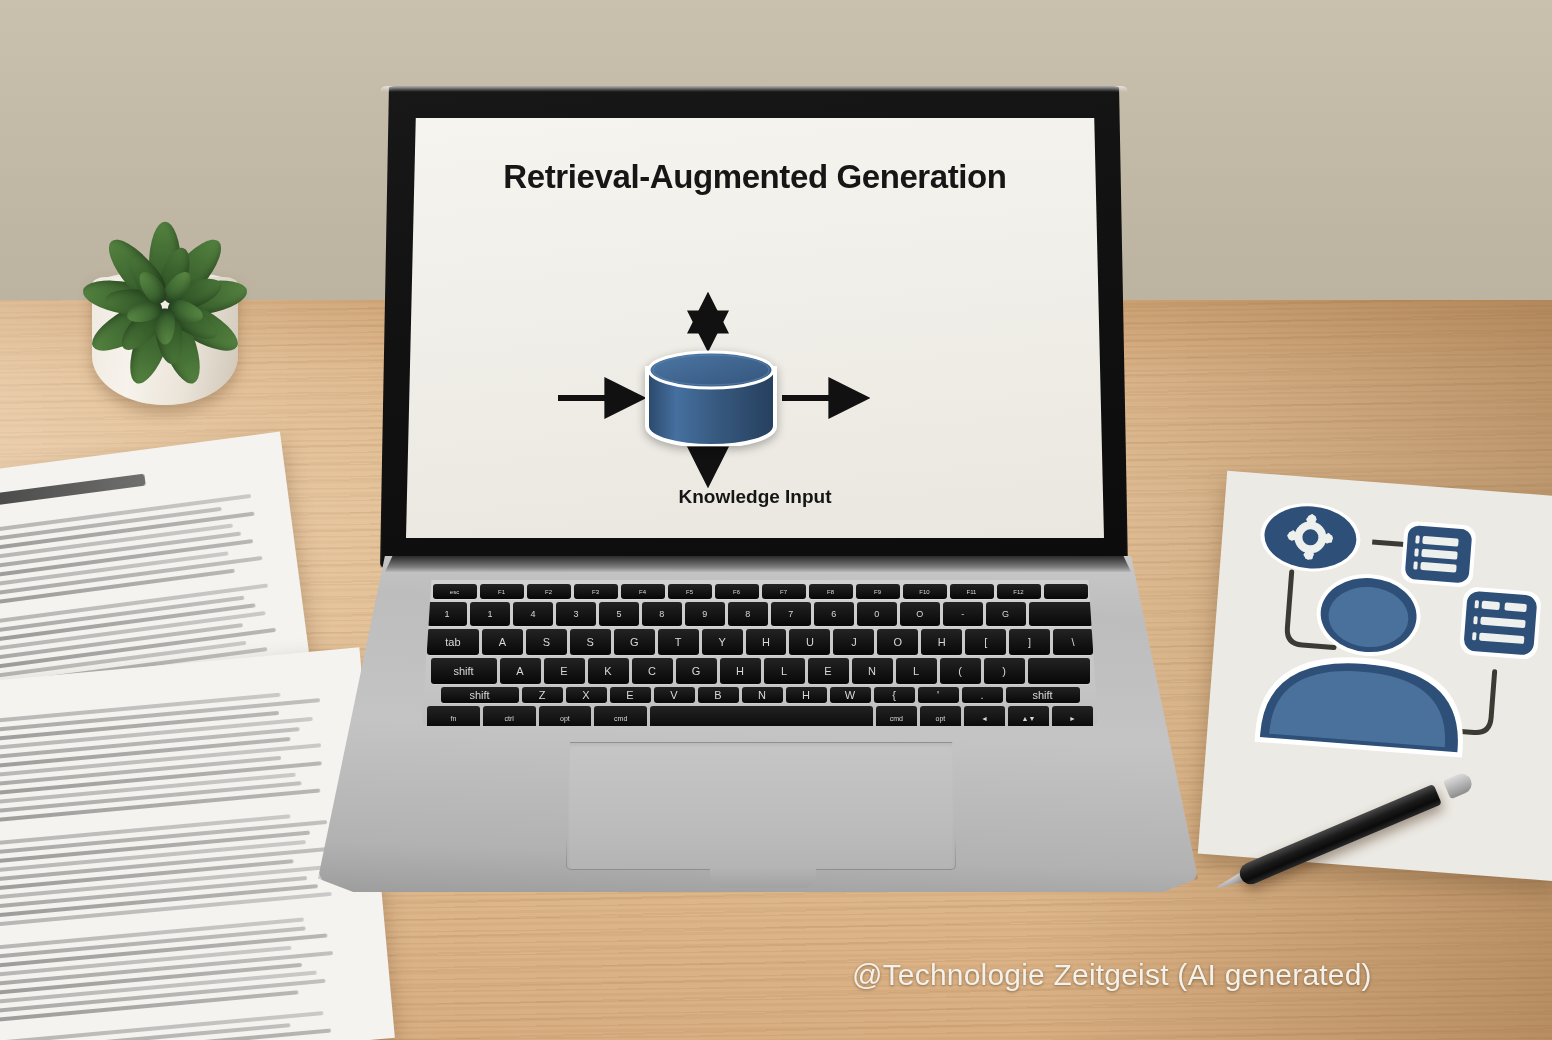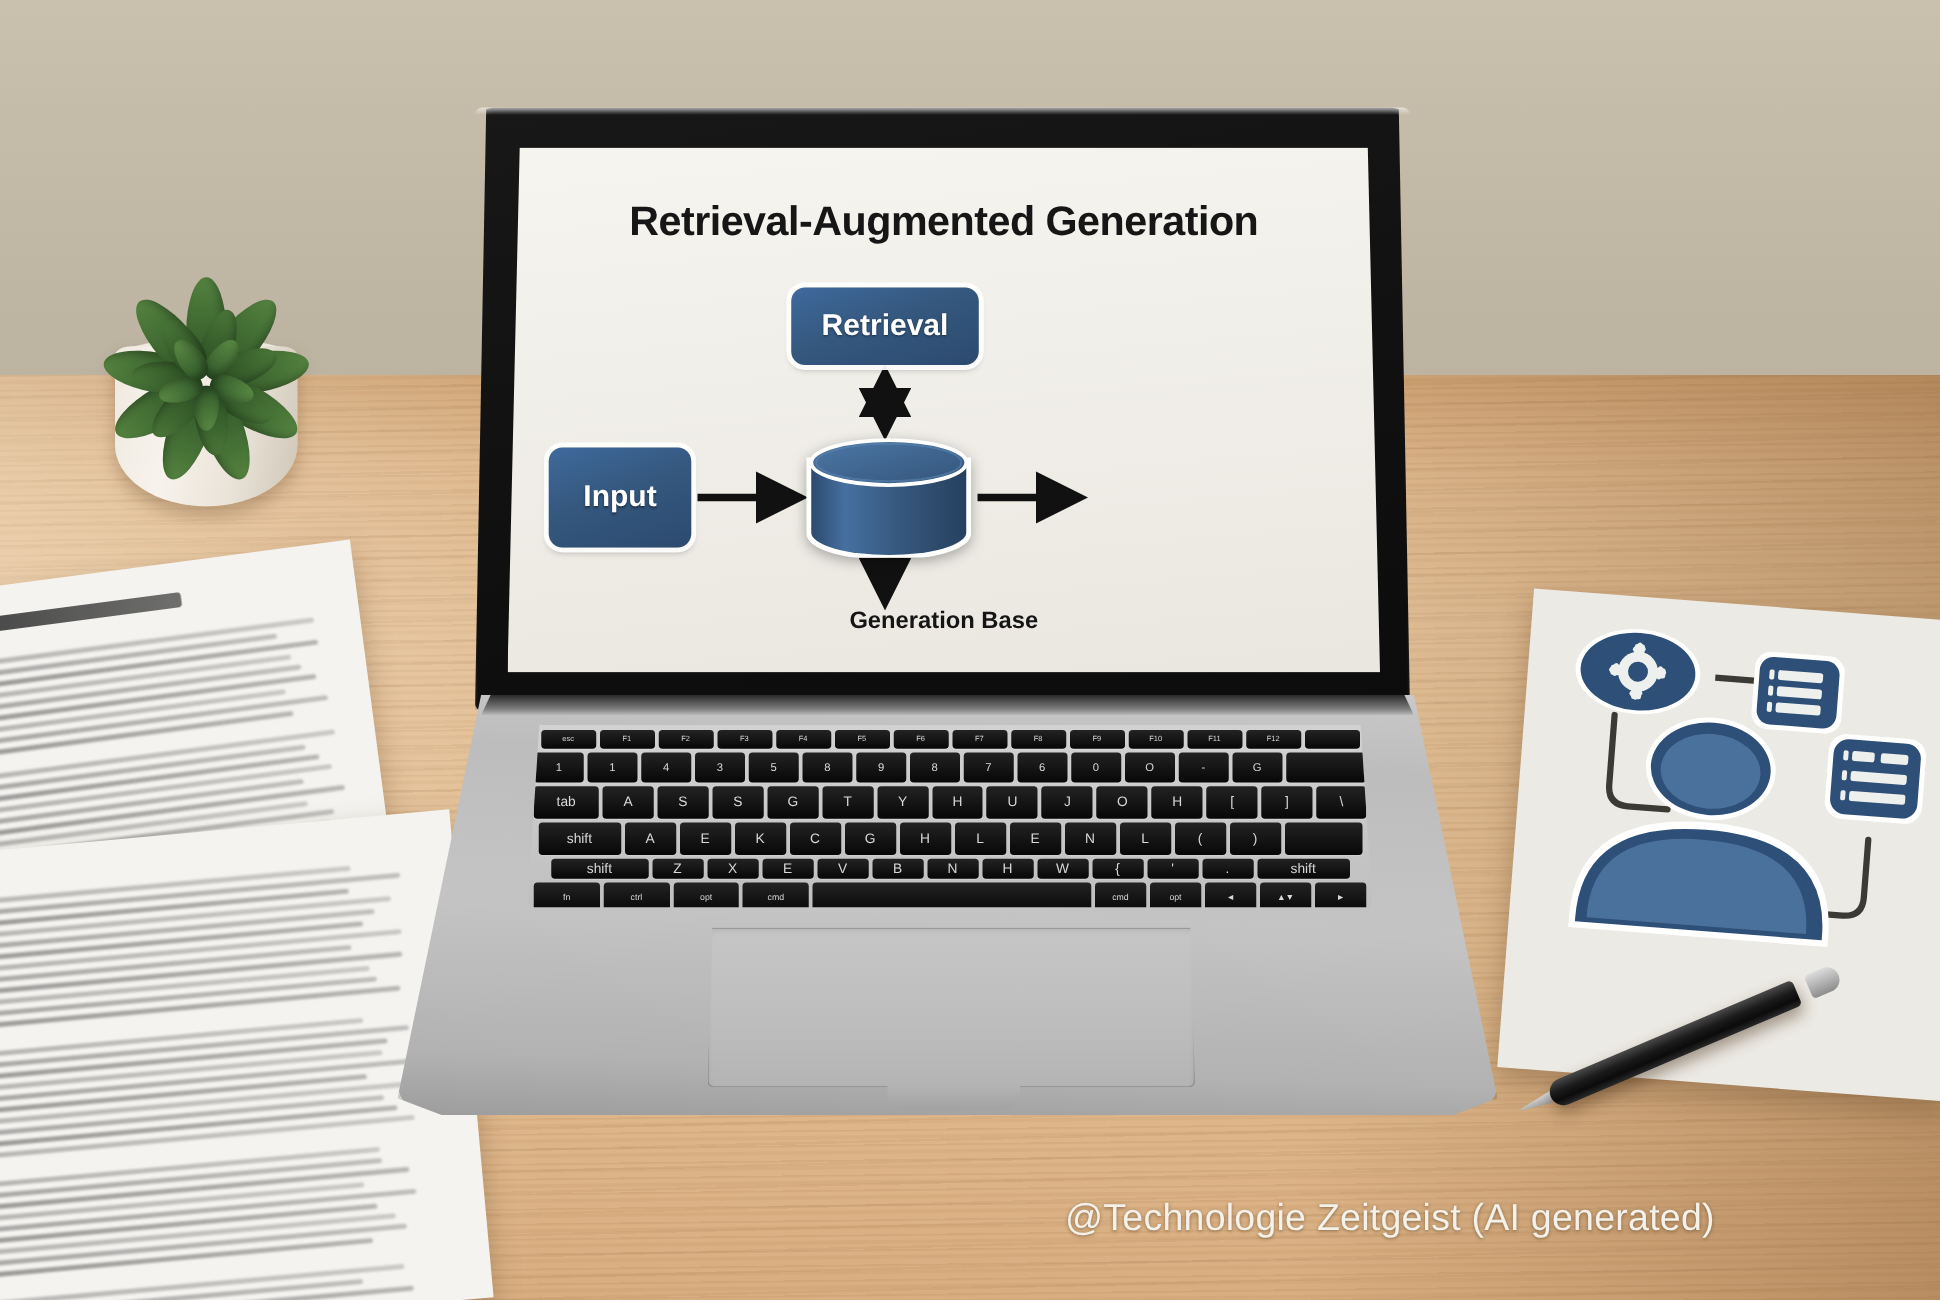--- a/index.html
+++ b/index.html
@@ -459,43 +459,41 @@
 
           <line x1="152" y1="280" x2="232" y2="280" stroke="#111111" stroke-width="6" marker-end="url(#ah)"></line>
 
           <line x1="376" y1="280" x2="456" y2="280" stroke="#111111" stroke-width="6" marker-end="url(#ah)"></line>
 
           <line x1="302" y1="182" x2="302" y2="226" stroke="#111111" stroke-width="6" marker-end="url(#ah)" marker-start="url(#ahs)"></line>
 
           <line x1="302" y1="330" x2="302" y2="362" stroke="#111111" stroke-width="6" marker-end="url(#ah)"></line>
         </svg>
 
-        <div class="node" id="node-retrieval">Retrieval</div>
-        <div class="node" id="node-input">Input</div>
 
         <svg class="cyl" viewBox="0 0 132 96">
           <defs>
             <linearGradient id="cg" x1="0" y1="0" x2="1" y2="0">
               <stop offset="0" stop-color="#2c4a6e"></stop>
               <stop offset="0.22" stop-color="#45709f"></stop>
               <stop offset="0.55" stop-color="#37597f"></stop>
               <stop offset="1" stop-color="#26405f"></stop>
             </linearGradient>
             <linearGradient id="cgt" x1="0" y1="0" x2="1" y2="1">
               <stop offset="0" stop-color="#4d78a6"></stop>
               <stop offset="1" stop-color="#33547a"></stop>
             </linearGradient>
           </defs>
           <path d="M4 20 L4 76 A62 18 0 0 0 128 76 L128 20 Z" fill="#ffffff" stroke="#ffffff" stroke-width="8"></path>
           <path d="M4 20 L4 76 A62 18 0 0 0 128 76 L128 20 Z" fill="url(#cg)"></path>
           <ellipse cx="66" cy="20" rx="62" ry="18" fill="url(#cgt)" stroke="#ffffff" stroke-width="3"></ellipse>
           <ellipse cx="66" cy="20" rx="58" ry="15" fill="none" stroke="#5b87b4" stroke-width="1.5" opacity=".55"></ellipse>
         </svg>
 
-        <div class="kb-label">Generation Base</div>
+        <div class="kb-label">Knowledge Input</div>
       </div>
     </div>
 
     <div class="base">
       <div class="base-top"></div>
       <div class="hinge"></div>
       <div class="kbd" id="keyboard">
           <div class="krow r0">
             <div class="key" style="width: 44px;">esc</div>
             <div class="key" style="width: 44px;">F1</div>

